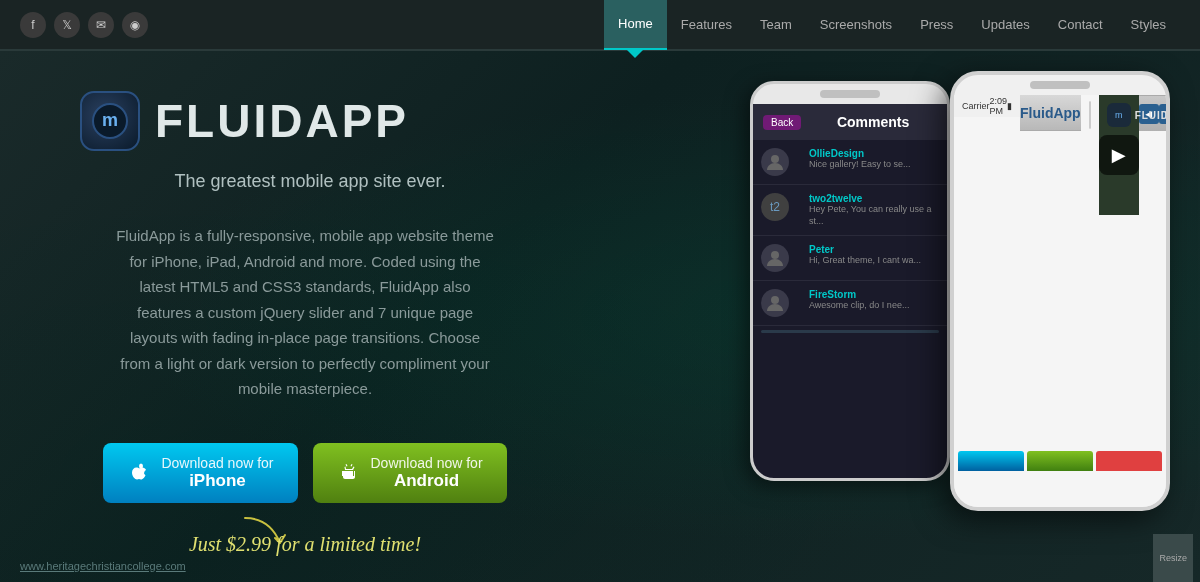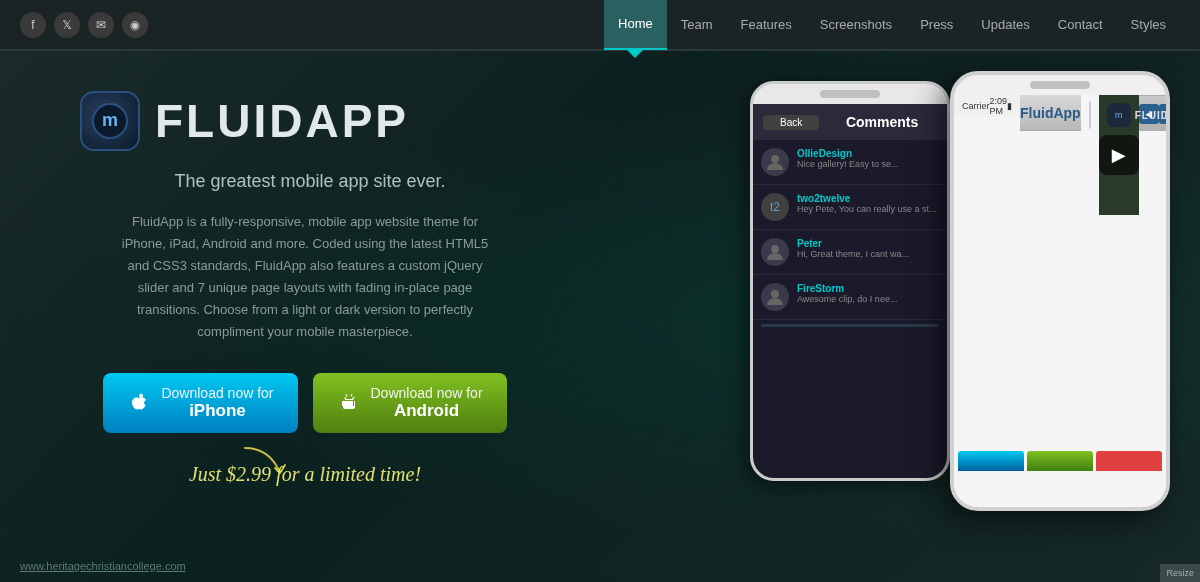--- a/index.html
+++ b/index.html
@@ -122,25 +122,25 @@
 
     .tagline {
       color: #b0c0c0;
       font-size: 18px;
       text-align: center;
       margin-left: 10px;
     }
 
     .description {
       color: #8a9a9a;
-      font-size: 13px;
+      font-size: 15px;
       line-height: 1.7;
       text-align: center;
       max-width: 380px;
-      margin: 4px auto;
+      margin: 16px auto;
     }
 
     .download-buttons {
       display: flex;
       gap: 15px;
       margin-top: 10px;
       justify-content: center;
     }
 
     .btn-ios {
@@ -255,41 +255,41 @@
     .phone-screen-back-header {
       background: #2a2a3a;
       height: 36px;
       display: flex;
       align-items: center;
       padding: 0 10px;
       gap: 8px;
     }
 
     .back-btn {
-      background: #404040;
+      background: #701a75;
       color: #fff;
       font-size: 10px;
-      padding: 2px 17px;
+      padding: 2px 8px;
       border-radius: 4px;
     }
 
     .screen-back-title {
       color: #fff;
       font-size: 14px;
       font-weight: bold;
       flex: 1;
       text-align: center;
     }
 
     .comment-item {
       display: flex;
       align-items: flex-start;
       padding: 8px;
       border-bottom: 1px solid #2a2a3a;
-      gap: 8px;
+      gap: 20px;
     }
 
     .comment-avatar {
       width: 28px;
       height: 28px;
       border-radius: 50%;
       background: #3a3a4a;
       flex-shrink: 0;
       display: flex;
       align-items: center;
@@ -441,25 +441,25 @@
       height: 8px;
       background: #c0c0c0;
       border-radius: 4px;
       margin: 6px auto;
     }
 
     
     .resize-badge {
       position: absolute;
       bottom: 0;
-      right: 0;
+      right: 7px;
       background: #3a4a4a;
       color: #aaa;
       font-size: 9px;
-      padding: 4px 6px;
+      padding: 19px 6px;
       z-index: 20;
     }
 
     
     .nav-indicator {
       position: absolute;
       bottom: -8px;
       left: 50%;
       transform: translateX(-50%);
       width: 0;
@@ -491,22 +491,22 @@
     <div class="social-icon">f</div>
     <div class="social-icon">𝕏</div>
     <div class="social-icon">✉</div>
     <div class="social-icon">◉</div>
   </div>
   <nav class="nav-menu">
     <div class="nav-item-wrapper">
       <a class="nav-item active">Home</a>
       <div class="nav-indicator"></div>
     </div>
+    <a class="nav-item">Features</a>
     <a class="nav-item">Team</a>
-    <a class="nav-item">Features</a>
     <a class="nav-item">Screenshots</a>
     <a class="nav-item">Press</a>
     <a class="nav-item">Updates</a>
     <a class="nav-item">Contact</a>
     <a class="nav-item">Styles</a>
   </nav>
 </div>
 
 <div id="main">
 

